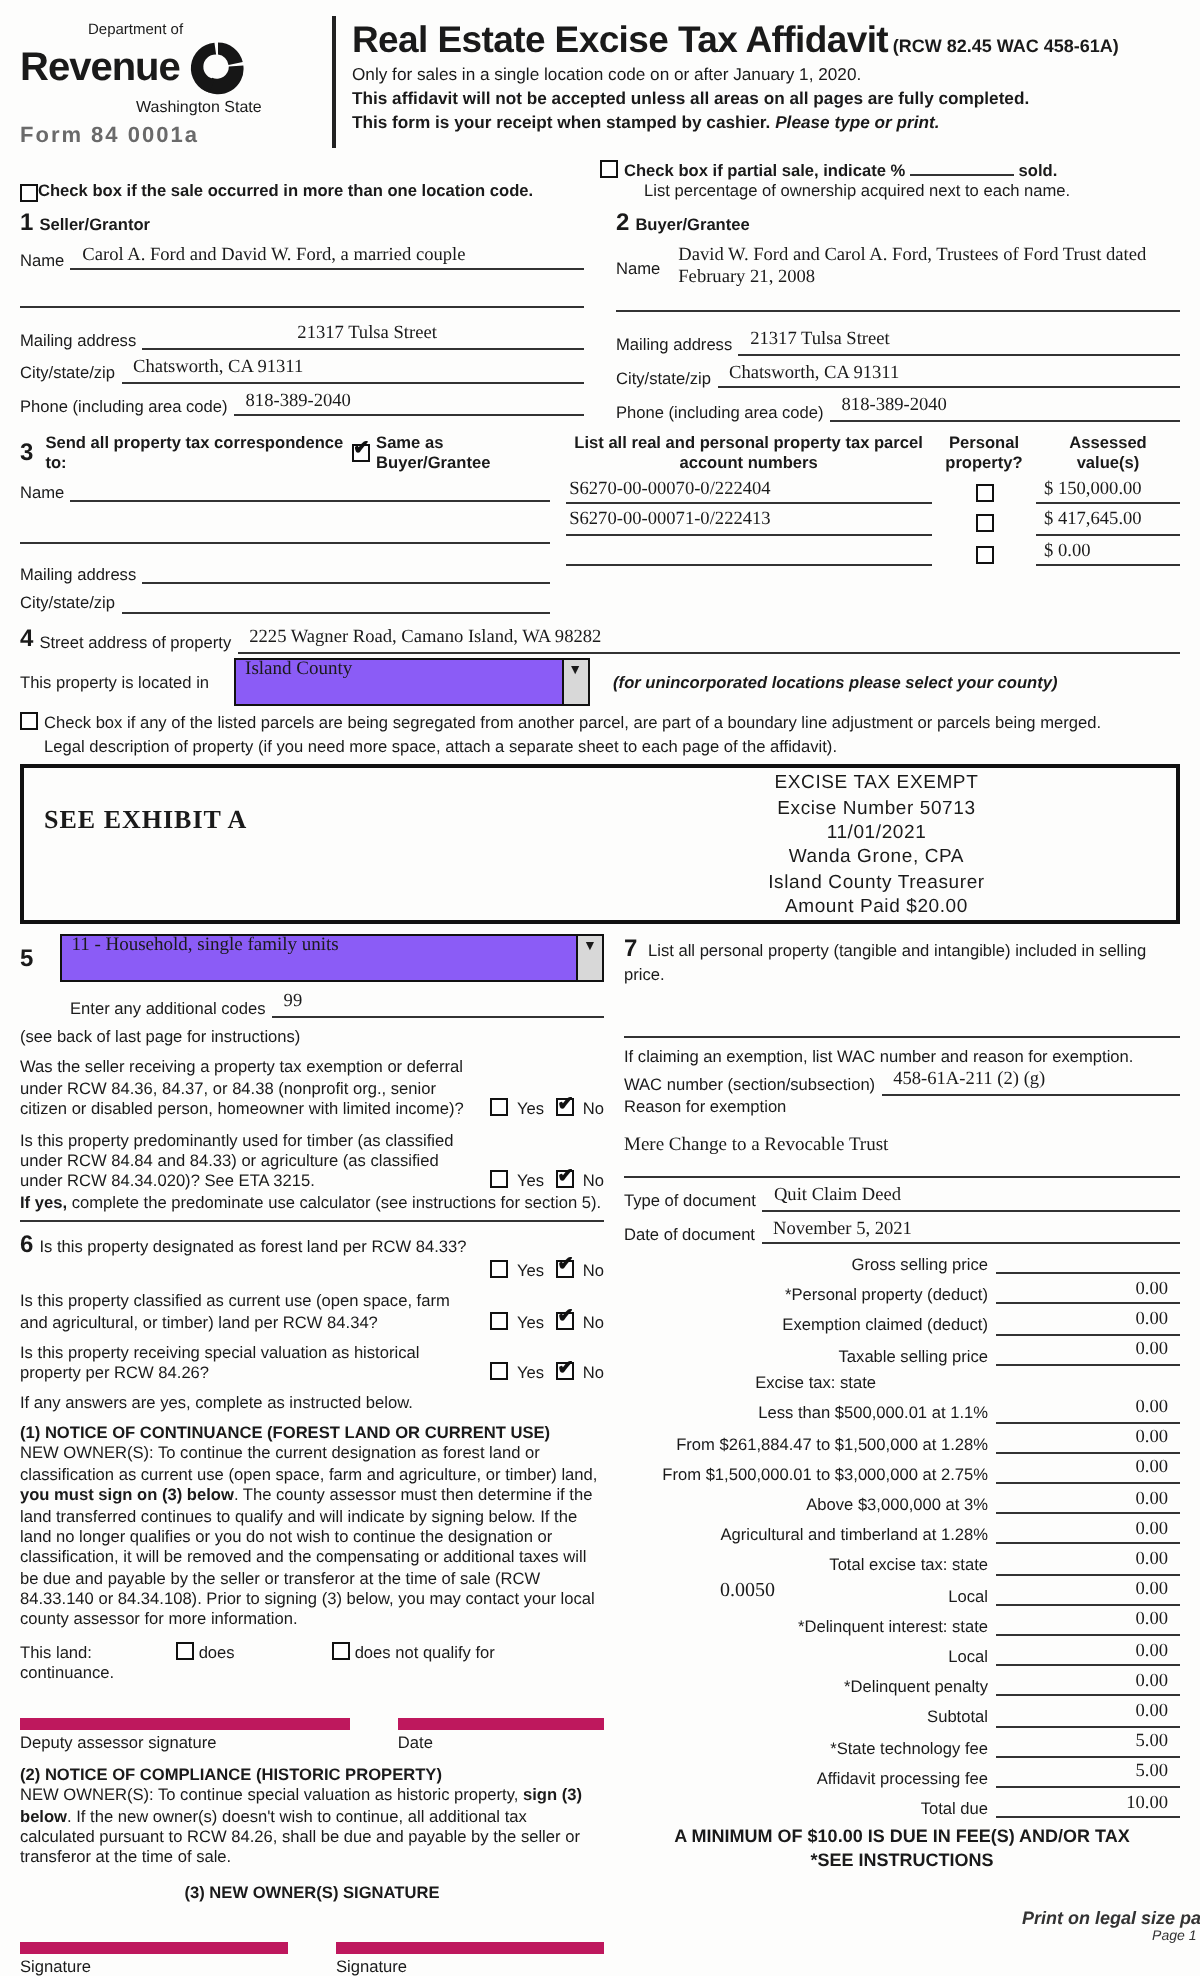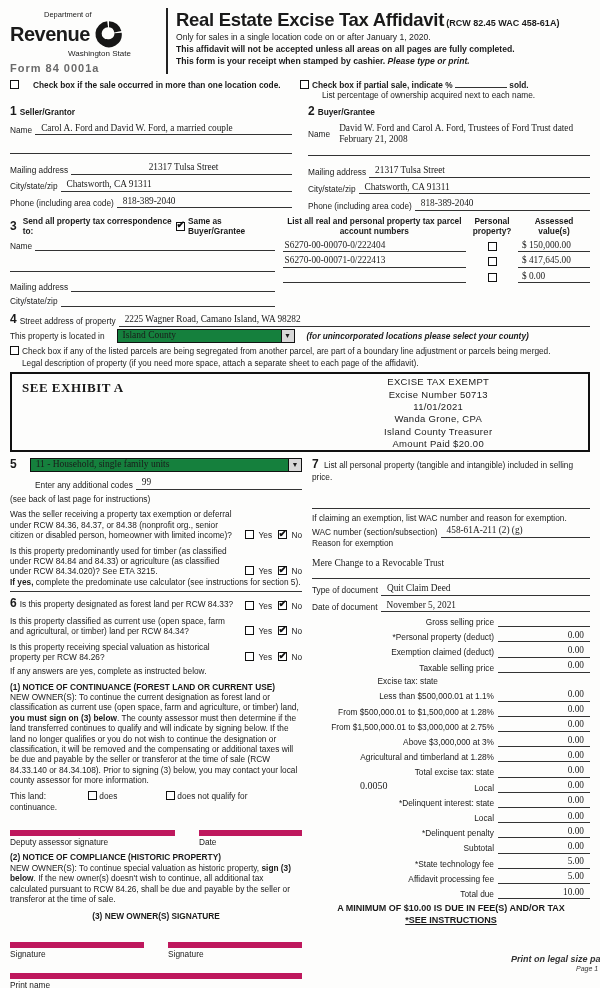--- a/index.html
+++ b/index.html
@@ -51,27 +51,27 @@
   .sec3-right { flex:1; display:flex; flex-direction:column; }
   .ptbl-head { display:flex; font-weight:bold; text-align:center; }
   .ptbl-row { display:flex; align-items:flex-end; margin-top:3px; }
   .pt-c1 { flex:1; }
   .pt-c2 { width:52px; flex:none; text-align:center; }
   .pt-c3 { width:72px; flex:none; text-align:center; }
   .pt-parcel { border-bottom:1px solid #333; font-family:"Liberation Serif", serif; font-size:9.3px; text-align:left; padding-left:2px; min-height:11px; }
   .pt-val { border-bottom:1px solid #333; font-family:"Liberation Serif", serif; font-size:9.3px; text-align:left; padding-left:4px; min-height:11px; }
 
   
-  .dd { display:inline-flex; align-items:stretch; border:1.5px solid #111; height:14px; background:#15803d; }
+  .dd { display:inline-flex; align-items:stretch; border:1.5px solid #111; height:24px; background:#8b5cf6; }
   .dd-text { padding:0 5px; font-family:"Liberation Serif", serif; font-size:9.5px; line-height:11px; }
   .dd-btn { width:13px; background:#d8d8d8; border-left:1.5px solid #111; text-align:center; font-size:7px; line-height:11px; flex:none; }
 
   
   .exhibit { border:2px solid #111; display:flex; margin-top:4px; min-height:72px; }
-  .ex-left { width:48%; padding:6px 10px; font-family:"Liberation Serif", serif; font-weight:bold; font-size:13px; letter-spacing:0.5px; }
+  .ex-left { width:48%; padding:18px 10px; font-family:"Liberation Serif", serif; font-weight:bold; font-size:13px; letter-spacing:0.5px; }
   .ex-right { flex:1; text-align:center; font-size:9.5px; line-height:1.3; padding-top:2px; letter-spacing:0.3px; }
 
   
   .cols { display:flex; margin-top:5px; }
   .colL { width:302px; flex:none; padding-right:10px; }
   .colR { flex:1; }
 
   .qrow { display:flex; margin-top:5px; }
   .qtext { flex:1; padding-right:4px; }
   .yn { flex:none; white-space:nowrap; align-self:flex-end; }
@@ -87,21 +87,21 @@
 
   
   .taxrow { display:flex; align-items:flex-end; margin-top:2.6px; position:relative; }
   .tax-label { flex:1; text-align:right; padding-right:4px; }
   .tax-line { width:92px; flex:none; border-bottom:1px solid #333; text-align:right;
               font-family:"Liberation Serif", serif; font-size:9.3px; padding-right:6px; min-height:11px; }
   .taxrow.noline .tax-line { border-bottom:none; }
   .tax-prefix { position:absolute; left:48px; bottom:0; font-family:"Liberation Serif", serif; font-size:10px; }
 
   .minline1 { font-weight:bold; text-align:center; font-size:9px; margin-top:4px; }
-  .minline2 { font-weight:bold; text-align:center; font-size:9px;text-decoration:underline; }
+  .minline2 { font-weight:bold; text-align:center; font-size:9px; }
 
   
   .sec8 { margin-top:4px; border-top:1px solid #333; padding-top:2px; }
   .printnote { position:absolute; right:-6px; bottom:14px; text-align:right; font-style:italic; font-weight:bold; font-size:9px; color:#333; }
   .pagenote { font-size:7px; font-weight:normal; }
 
   .hr { border-top:1px solid #333; margin-top:4px; }
   .logo-svg { width:34px; height:30px; margin-left:2px; }
 </style>
 </head>
@@ -131,21 +131,21 @@
         <span class="title">Real Estate Excise Tax Affidavit</span>
         <span class="title-ref">(RCW 82.45 WAC 458-61A)</span>
       </div>
       <div class="hdr-sub">Only for sales in a single location code on or after January 1, 2020.</div>
       <div class="hdr-sub b">This affidavit will not be accepted unless all areas on all pages are fully completed.</div>
       <div class="hdr-sub b"><span>This form is your receipt when stamped by cashier. </span><span class="i">Please type or print.</span></div>
     </div>
   </div>
 
   <div class="topchecks">
-    <div class="half" style="display:flex; gap:14px; align-items:flex-start;">
+    <div class="half" style="display:flex; gap:0; align-items:flex-end;">
       <span class="cb"></span>
       <span class="b">Check box if the sale occurred in more than one location code.</span>
     </div>
     <div class="half">
       <div style="display:flex; gap:3px; align-items:flex-start;">
         <span class="cb"></span>
         <span class="b"><span>Check box if partial sale, indicate %</span>
           <span style="display:inline-block;width:52px;border-bottom:1px solid #333;"></span>
           <span>sold.</span></span>
       </div>
@@ -296,21 +296,21 @@
         <span class="qtext">Was the seller receiving a property tax exemption or deferral under RCW 84.36, 84.37, or 84.38 (nonprofit org., senior citizen or disabled person, homeowner with limited income)?</span>
         <span class="yn"><span class="cb"></span> <span>Yes</span><span class="cb checked"></span> <span>No</span></span>
       </div>
       <div class="qrow">
         <span class="qtext">Is this property predominantly used for timber (as classified under RCW 84.84 and 84.33) or agriculture (as classified under RCW 84.34.020)? See ETA 3215.</span>
         <span class="yn"><span class="cb"></span> <span>Yes</span><span class="cb checked"></span> <span>No</span></span>
       </div>
       <div><span class="b">If yes,</span><span> complete the predominate use calculator (see instructions for section 5).</span></div>
       <div class="hr"></div>
 
-      <div class="qrow" style="margin-top:4px;">
+      <div class="qrow" style="margin-top:4px;flex-direction:column;">
         <span class="qtext"><span class="secnum">6</span><span>Is this property designated as forest land per RCW 84.33?</span></span>
         <span class="yn"><span class="cb"></span> <span>Yes</span><span class="cb checked"></span> <span>No</span></span>
       </div>
       <div class="qrow">
         <span class="qtext">Is this property classified as current use (open space, farm and agricultural, or timber) land per RCW 84.34?</span>
         <span class="yn"><span class="cb"></span> <span>Yes</span><span class="cb checked"></span> <span>No</span></span>
       </div>
       <div class="qrow">
         <span class="qtext">Is this property receiving special valuation as historical property per RCW 84.26?</span>
         <span class="yn"><span class="cb"></span> <span>Yes</span><span class="cb checked"></span> <span>No</span></span>
@@ -402,21 +402,21 @@
           </div>
         <div class="taxrow noline">
             <span class="tax-label" style="padding-right:60px;">Excise tax: state</span>
             <span class="tax-line"></span>
           </div>
         <div class="taxrow">
             <span class="tax-label">Less than $500,000.01 at 1.1%</span>
             <span class="tax-line">0.00</span>
           </div>
         <div class="taxrow">
-            <span class="tax-label">From $500,000.01 to $1,500,000 at 1.28%</span>
+            <span class="tax-label">From $261,884.47 to $1,500,000 at 1.28%</span>
             <span class="tax-line">0.00</span>
           </div>
         <div class="taxrow">
             <span class="tax-label">From $1,500,000.01 to $3,000,000 at 2.75%</span>
             <span class="tax-line">0.00</span>
           </div>
         <div class="taxrow">
             <span class="tax-label">Above $3,000,000 at 3%</span>
             <span class="tax-line">0.00</span>
           </div>

